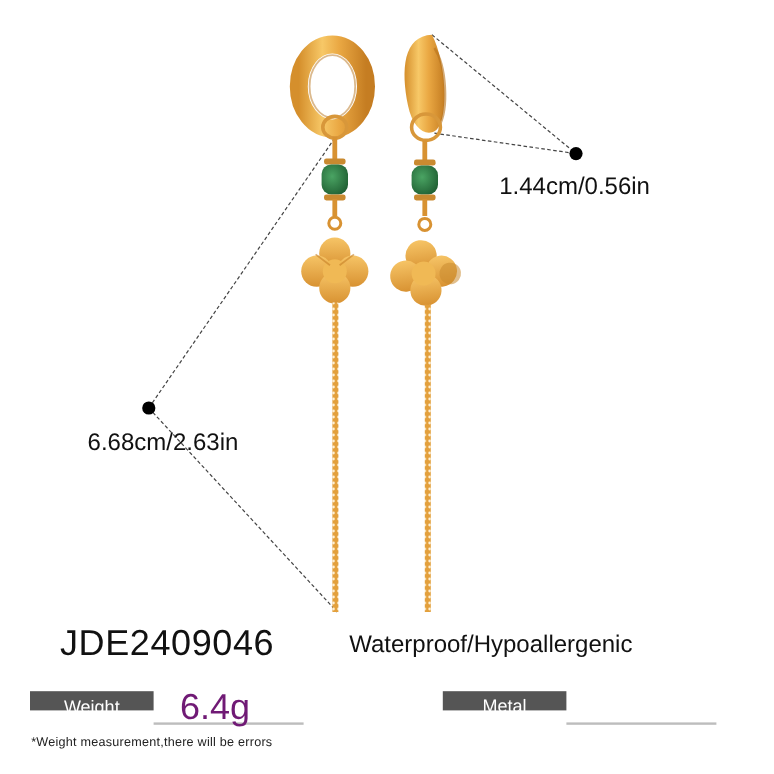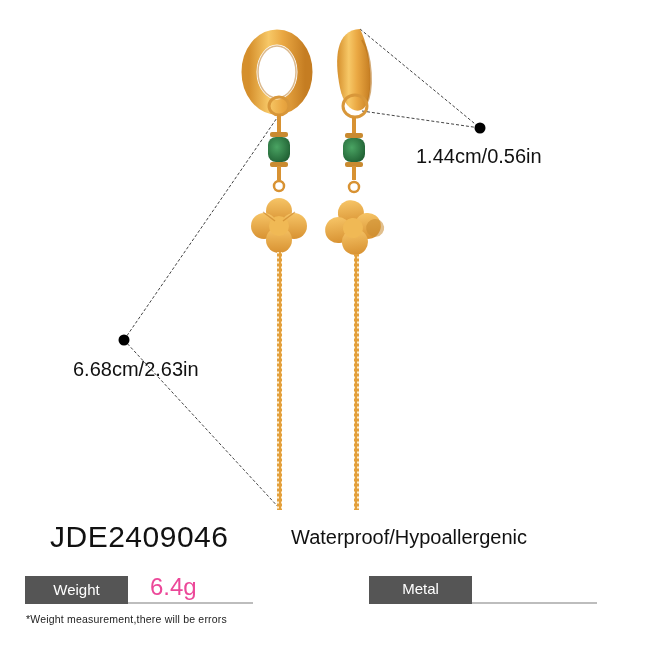--- a/index.html
+++ b/index.html
@@ -2,26 +2,26 @@
 <html><head>
 <meta charset="utf-8">
 <style>
   html, body { margin:0; padding:0; background:#ffffff; }
   body { width:645px; height:645px; position:relative; overflow:hidden; font-family:"Liberation Sans", sans-serif; color:#111; }
   .abs { position:absolute; }
   #art { position:absolute; left:0; top:0; width:645px; height:645px; }
   .sku { left:26px; top:520px; font-size:30px; letter-spacing:0.5px; color:#111;margin-left:24px; }
   .feature { left:291px; top:526px; font-size:20px; color:#111; }
   .spec-row { position:absolute; height:28px; }
-  .spec-label { position:absolute; left:0; top:0; width:103px; height:28px; background:#555555; color:#ffffff; font-size:15px; line-height:28px; text-align:center; }
+  .spec-label { position:absolute; left:0; top:0; width:103px; height:16px; background:#555555; color:#ffffff; font-size:15px; line-height:28px; text-align:center; }
   .spec-line { position:absolute; left:103px; bottom:0; height:2px; background:#bdbdbd; }
   .spec-value { position:absolute; }
   .weight-row { left:25px; top:576px; width:228px; }
   .weight-row .spec-line { width:125px; }
-  .weight-row .spec-value { left:125px; top:-3px; font-size:24px; color:#ec4899; }
+  .weight-row .spec-value { left:125px; top:-3px; font-size:30px; color:#701a75; }
   .metal-row { left:369px; top:576px; width:228px;padding-left:47px; }
   .metal-row .spec-line { width:125px; }
   .metal-row .spec-label { font-size:15px; line-height:26px; }
   .metal-row .spec-value { left:107px; top:7px; font-size:16px; color:#111; }
   .note { left:26px; top:613px; font-size:10.5px; color:#222; letter-spacing:0.2px; }
   .dim1 { left:416px; top:145px; font-size:20px; color:#111; }
   .dim2 { left:61px; top:358px; font-size:20px; color:#111;margin-left:12px; }
 </style>
 </head>
 <body>

